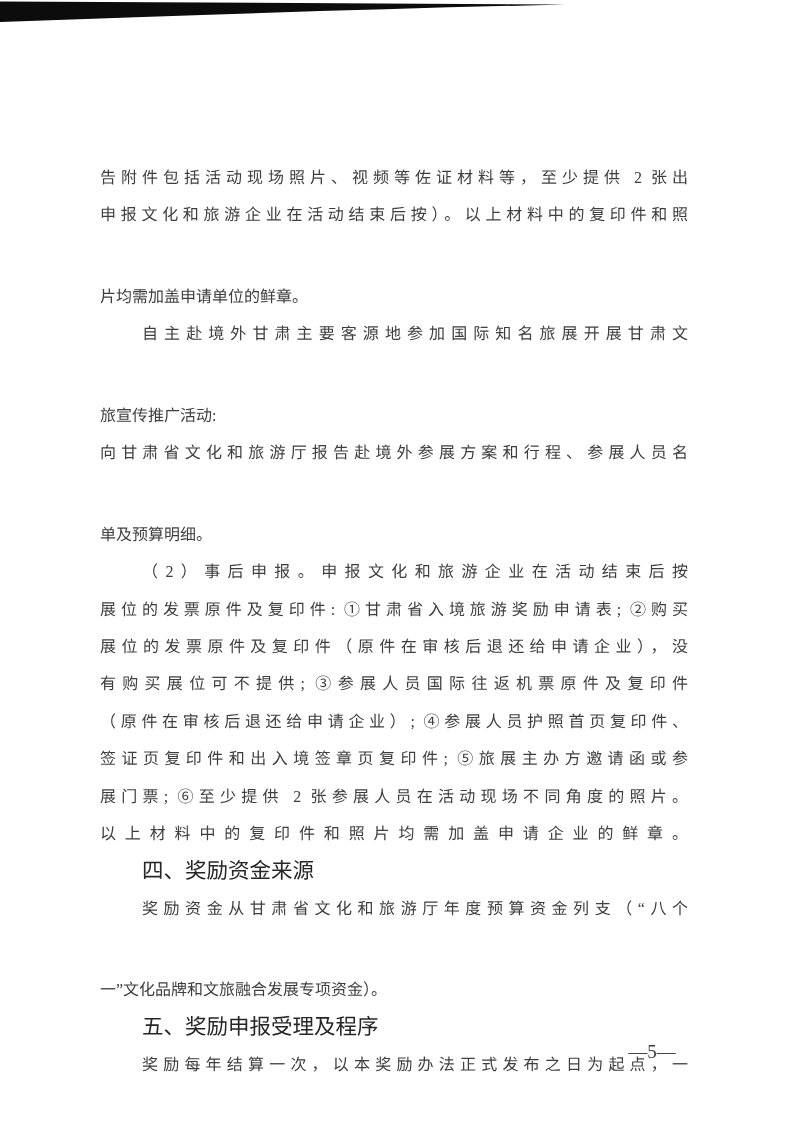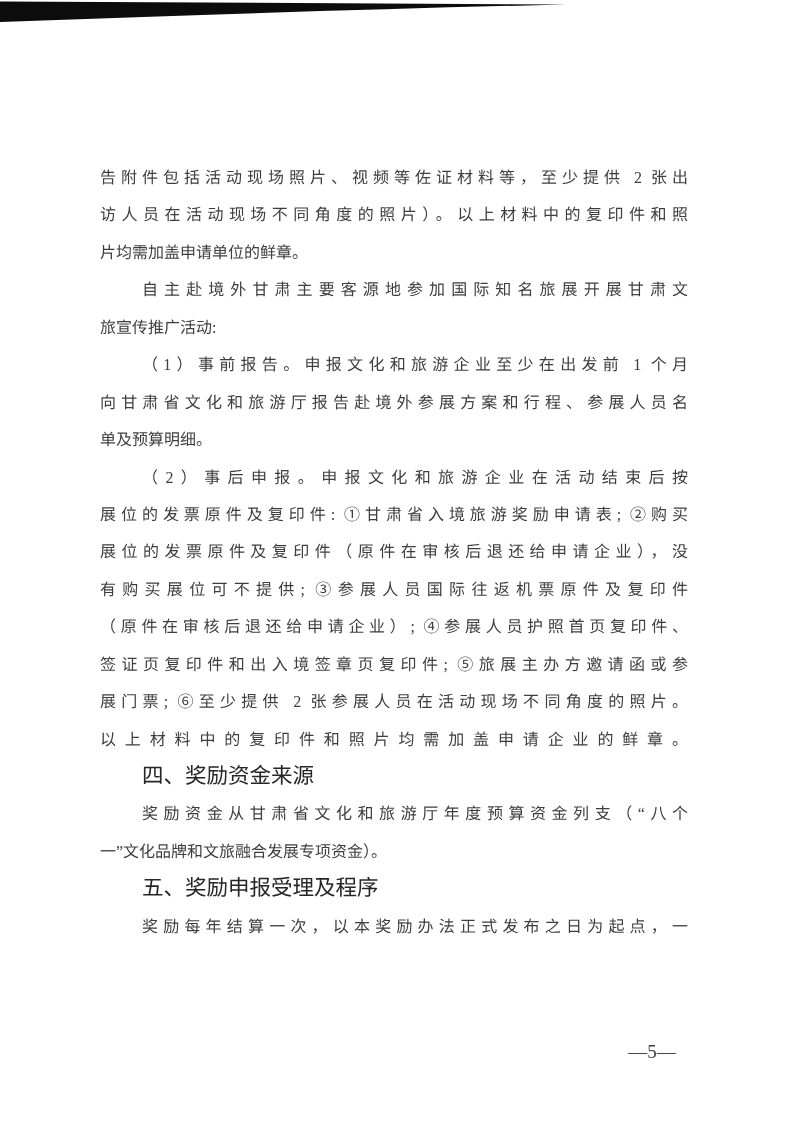--- a/index.html
+++ b/index.html
@@ -34,20 +34,21 @@
     line-height: 37.45px;
     font-size: 16px;
     text-align: justify;
     text-align-last: justify;
     white-space: nowrap;
     overflow: visible;
   }
   .line.no-stretch {
     text-align: right;
     text-align-last: left;
+    margin-top: 44px;
   }
   .line.indent {
     padding-left: 42px;
   }
   .line.heading {
     font-family: "Liberation Sans", "DejaVu Sans", sans-serif;
     font-weight: 400;
     font-size: 21.5px;
     color: var(--heading-color, #262626);
     text-align: left;
@@ -68,25 +69,24 @@
 </style>
 </head>
 <body>
 
 <svg class="scan-wedge" viewBox="0 0 788 30" xmlns="http://www.w3.org/2000/svg" aria-hidden="true">
   <path d="M 0,1.5 L 565,4.5 Q 310,10.5 0,22 Z" fill="#0c0c0c"></path>
 </svg>
 
 <div class="doc-body">
     <div class="line">告附件包括活动现场照片、视频等佐证材料等，至少提供 2 张出</div>
-    <div class="line">访人员在活动现场不同角度的照片）。以上材料中的复印件和照</div>
+    <div class="line">申报文化和旅游企业在活动结束后按）。以上材料中的复印件和照</div>
     <div class="line no-stretch">片均需加盖申请单位的鲜章。</div>
     <div class="line indent">自主赴境外甘肃主要客源地参加国际知名旅展开展甘肃文</div>
     <div class="line no-stretch">旅宣传推广活动:</div>
-    <div class="line indent">（1）事前报告。申报文化和旅游企业至少在出发前 1 个月</div>
     <div class="line">向甘肃省文化和旅游厅报告赴境外参展方案和行程、参展人员名</div>
     <div class="line no-stretch">单及预算明细。</div>
     <div class="line indent">（2）事后申报。申报文化和旅游企业在活动结束后按</div>
     <div class="line">展位的发票原件及复印件: ①甘肃省入境旅游奖励申请表; ②购买</div>
     <div class="line">展位的发票原件及复印件（原件在审核后退还给申请企业），没</div>
     <div class="line">有购买展位可不提供; ③参展人员国际往返机票原件及复印件</div>
     <div class="line">（原件在审核后退还给申请企业）; ④参展人员护照首页复印件、</div>
     <div class="line">签证页复印件和出入境签章页复印件; ⑤旅展主办方邀请函或参</div>
     <div class="line">展门票; ⑥至少提供 2 张参展人员在活动现场不同角度的照片。</div>
     <div class="line">以上材料中的复印件和照片均需加盖申请企业的鲜章。</div>

